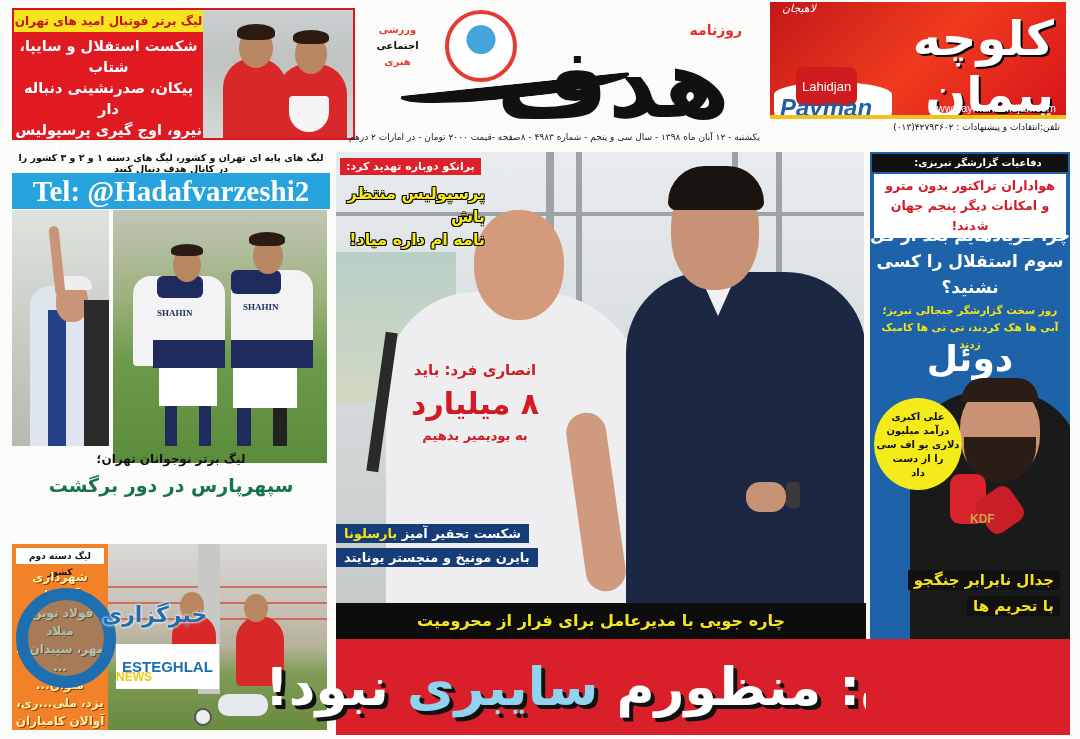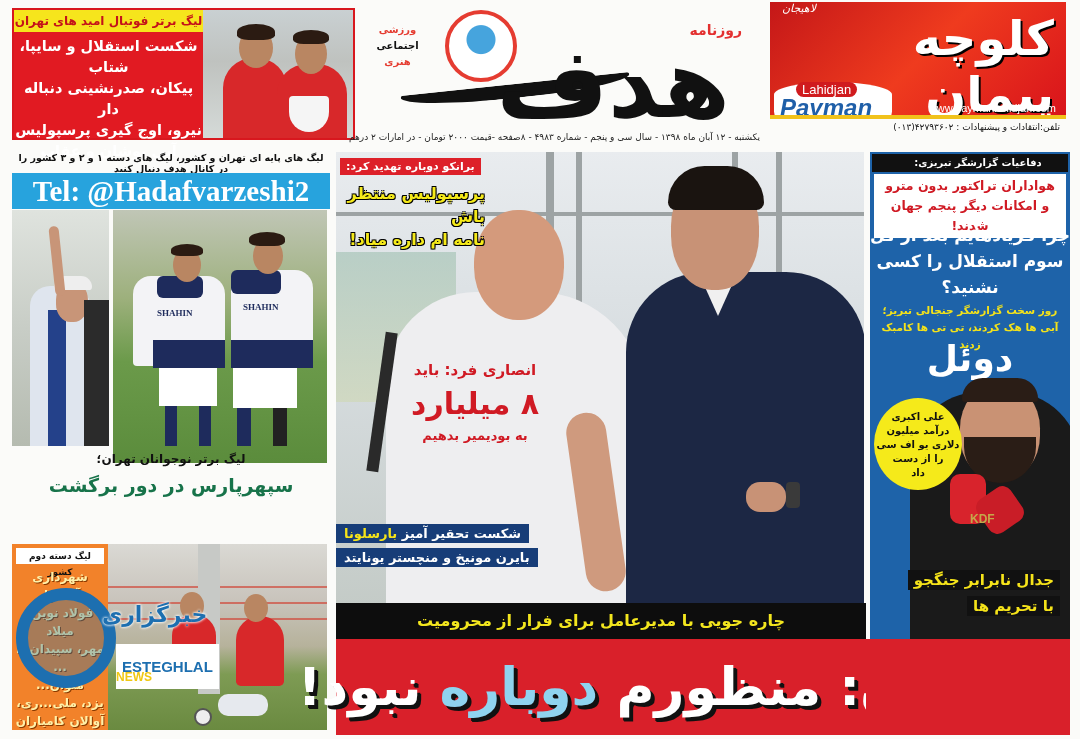--- a/index.html
+++ b/index.html
@@ -24,21 +24,21 @@
   #rooznameh { position: absolute; right: 18px; top: 18px; color: #e33030; font-size: 14px; font-weight: bold; }
   #mast-tags { position: absolute; left: 10px; top: 18px; width: 55px; font-size: 10px; font-weight: bold; text-align: center; line-height: 16px; }
   #mast-tags span { display: block; }
   #dateline { position: absolute; left: 0; right: 0; top: 128px; font-size: 9px; color: #222; text-align: center; white-space: nowrap; }
 
   
   #ad { left: 770px; top: 2px; width: 296px; height: 117px; background: linear-gradient(135deg,#c41718 0%, #ef3b1e 50%, #d8131b 100%); overflow: hidden; }
   #ad .brand { position: absolute; right: 12px; top: 8px; color: #fff; font-size: 48px; font-weight: bold; text-shadow: 2px 2px 0 #000; }
   #ad .sig { position: absolute; left: 12px; top: 0px; color: #fff; font-size: 11px; font-style: italic; }
   #ad .logo-box { position: absolute; left: 4px; top: 80px; width: 118px; height: 38px; border-radius: 60% 60% 10px 10px / 40% 40% 10px 10px; background: #fff; }
-  #ad .logo-top { position: absolute; left: 26px; top: 80px; color: #fff; font-size: 13px; font-family: "Liberation Sans", sans-serif; background: #d01b1e; padding: 0 6px; border-radius: 8px; }
+  #ad .logo-top { position: absolute; left: 26px; top: 65px; color: #fff; font-size: 13px; font-family: "Liberation Sans", sans-serif; background: #d01b1e; padding: 12px 6px; border-radius: 8px; }
   #ad .logo-main { position: absolute; left: 10px; top: 92px; color: #1f5fa8; font-size: 24px; font-weight: bold; font-family: "Liberation Sans", sans-serif; font-style: italic; }
   #ad .url { position: absolute; right: 10px; top: 100px; color: #fff; font-size: 11px; font-family: "Liberation Sans", sans-serif; direction: ltr; }
   #ad .yellow-line { position: absolute; left: 0; right: 0; bottom: 0; height: 4px; background: #f1c21b; }
   #ad-phone { left: 770px; top: 122px; width: 300px; font-size: 9px; color: #111; text-align: right; padding-right: 10px; }
 
   
   #channel-note { left: 12px; top: 152px; width: 318px; font-size: 9.5px; font-weight: bold; color: #111; text-align: center; }
   #channel-bar { left: 12px; top: 173px; width: 318px; height: 36px; background: #27a3dd; color: #fff; font-family: "Liberation Serif", serif; font-size: 29px; font-weight: bold; line-height: 36px; text-align: center; direction: ltr; }
   #photo-coach { left: 12px; top: 210px; width: 97px; height: 236px; background: linear-gradient(180deg,#dfe3de 0%,#c8cdc6 50%,#b5bbb0 100%); overflow: hidden; }
   #photo-players { left: 113px; top: 210px; width: 214px; height: 253px; background: linear-gradient(180deg,#c0c6b6 0%,#9db07c 35%,#6b9a4a 60%,#5b8c3c 100%); overflow: hidden; }
@@ -251,21 +251,21 @@
   <div class="l1">انصاری فرد: باید</div>
   <div class="l2">۸ میلیارد</div>
   <div class="l3">به بودیمیر بدهیم</div>
 </div>
 
 <div id="barca1" class="abs"><span>شکست تحقیر آمیز</span> <span class="hl">بارسلونا</span></div>
 <div id="barca2" class="abs">بایرن مونیخ و منچستر یونایتد</div>
 
 <div id="subhead-bar" class="abs">چاره جویی با مدیرعامل برای فرار از محرومیت</div>
 <div id="main-head" class="abs">
-  <div id="main-head-text"><span>کالدرون: منظورم </span><span class="hl">دوباره</span><span> نبود!</span></div>
+  <div id="main-head-text"><span>کالدرون: منظورم </span><span class="hl">سایبری</span><span> نبود!</span></div>
 </div>
 <div id="main-head-right" class="abs"></div>
 
 <div id="right-col" class="abs">
   <div id="rc-kicker">دفاعیات گزارشگر تبریزی:</div>
   <div id="rc-box">
     <div>هواداران تراکتور بدون مترو</div>
     <div>و امکانات دیگر پنجم جهان شدند!</div>
   </div>
   <div id="rc-head">

